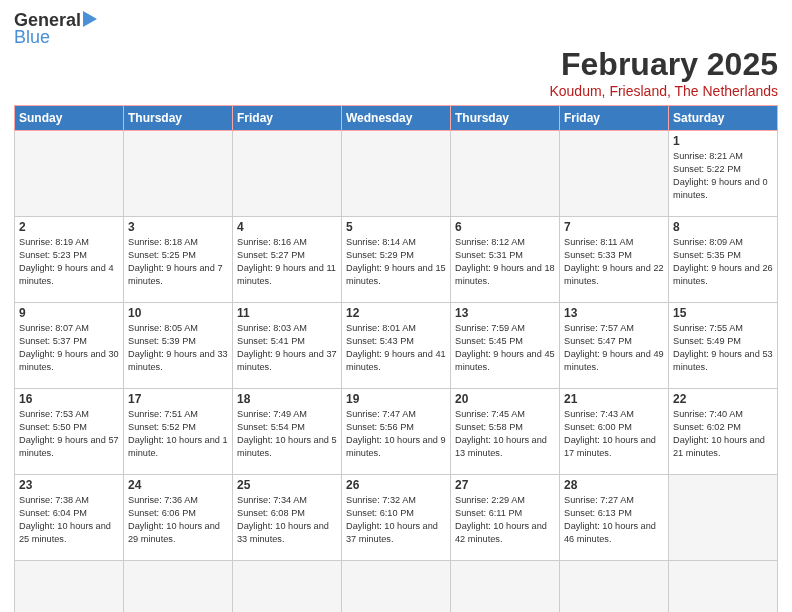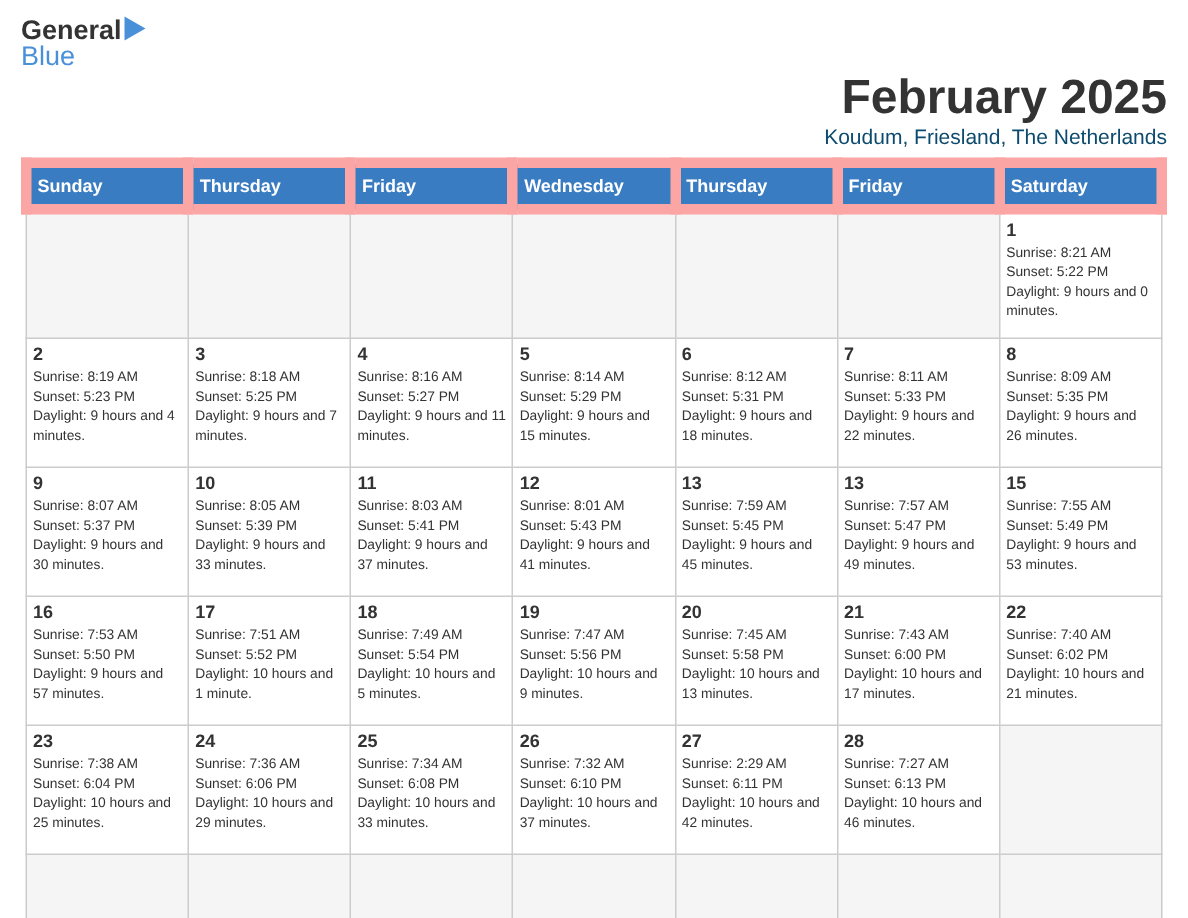--- a/index.html
+++ b/index.html
@@ -54,35 +54,35 @@
       text-align: right;
     }
     .month-year {
       font-size: 32px;
       font-weight: bold;
       color: #333;
       margin-top: 36px;
     }
     .location {
       font-size: 14px;
-      color: #0c4a6e;
+      color: #b91c1c;
     }
     .calendar {
       width: 100%;
       border-collapse: collapse;
       table-layout: fixed;
     }
     .calendar th {
       background: #3a7cc1;
       color: #fff;
       font-size: 12px;
       font-weight: bold;
       padding: 5px 4px;
       text-align: left;
-      border: 7px solid #fca5a5;
+      border: 1px solid #fca5a5;
     }
     .calendar td {
       border: 1px solid #ccc;
       vertical-align: top;
       padding: 3px 4px;
       font-size: 9.5px;
       color: #333;
       height: 86px;
       background: #fff;
     }

